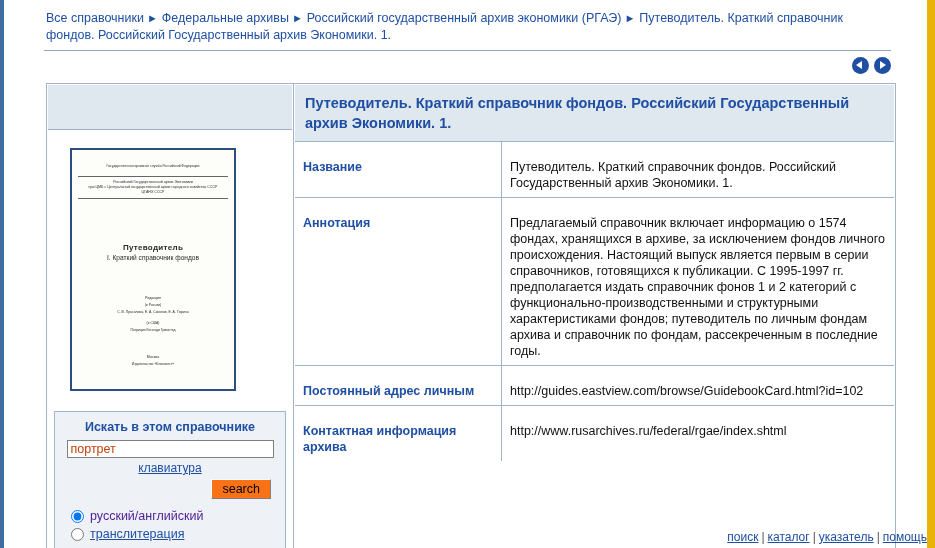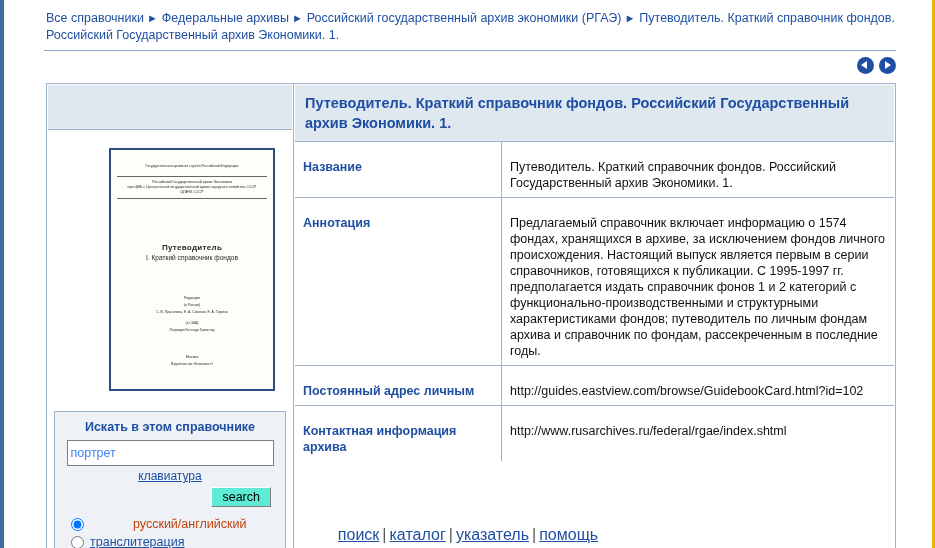--- a/index.html
+++ b/index.html
@@ -15,21 +15,21 @@
     color: #000000;
     overflow: hidden;
     position: relative;
   }
   .page {
     position: absolute;
     left: 0; top: 0;
     width: 935px;
     height: 548px;
     border-left: 4px solid #3f6d9e;
-    border-right: 3px solid #eab308;
+    border-right: 8px solid #eab308;
     box-sizing: border-box;
     background: #ffffff;
   }
   
   .breadcrumb {
     padding: 10px 36px 4px 42px;
     font-size: 12.5px;
     line-height: 17px;
     color: #1b3f8b;
   }
@@ -93,21 +93,20 @@
     border-right: 1px solid #9fb4cc;
     background: #ffffff;
   }
   .left-head {
     height: 44px;
     background: #dfe7ef;
     border-bottom: 1px solid #9fb4cc;
   }
   .cover-wrap {
     padding: 18px 16px 14px 22px;
-    margin-left: 39px;
   }
   .cover {
     width: 166px;
     height: 243px;
     border: 2px solid #2b4d80;
     background: #fdfdfa;
     padding: 4px 6px;
     box-sizing: border-box;
     font-size: 3.6px;
     line-height: 5px;
@@ -149,61 +148,61 @@
     text-align: center;
   }
   .searchbox .sb-title {
     color: #1f4fa3;
     font-size: 12.5px;
     font-weight: bold;
     margin-bottom: 6px;
   }
   .searchbox input[type=text] {
     width: 207px;
-    height: 26px;
+    height: 18px;
     border: 1px solid #7f7f7f;
     font-family: "Liberation Sans", sans-serif;
     font-size: 12.5px;
     padding: 1px 3px;
     box-sizing: border-box;
     background: #ffffff;
-    color: #3b82f6;
+    color: #c2410c;
   }
   .kbd-link {
     display: block;
     margin: 3px 0 0 0;
     color: #1f4fa3;
     font-size: 12px;
     text-decoration: underline;
     cursor: pointer;
   }
   .search-btn-row {
     text-align: right;
     padding-right: 4px;
     margin-top: 4px;
   }
   .search-btn {
     font-family: "Liberation Sans", sans-serif;
     font-size: 12.5px;
     padding: 2px 10px;
-    background: #5eead4;
+    background: #f97316;
     border: 1px solid #808080;
     border-top-color: #ffffff;
     border-left-color: #ffffff;
     cursor: pointer;
   }
   .radio-row {
     text-align: left;
     margin-top: 10px;
     padding-left: 6px;
     font-size: 12.5px;
   }
   .radio-row > div { margin-bottom: 4px; }
   .radio-row input { vertical-align: middle; margin: 0 6px 0 0; }
-  .radio-row .lbl-plain { color: #c2410c; margin-left: 43px; }
+  .radio-row .lbl-plain { color: #4c1d95; }
   .radio-row .lbl-link { color: #1f4fa3; text-decoration: underline; cursor: pointer; }
   
   .right-col { background: #ffffff; }
   .doc-title {
     background: #dfe7ef;
     border-bottom: 1px solid #9fb4cc;
     color: #1f4fa3;
     font-size: 14.5px;
     font-weight: bold;
     line-height: 20px;
@@ -228,22 +227,22 @@
     border-right: 1px solid #9fb4cc;
     background: #ffffff;
     padding-left: 10px;
   }
   td.fvalue { color: #111111; }
   td.fvalue.link-blue { color: #1f4fa3; }
   
   .footer {
     position: absolute;
     left: 0; right: 0; bottom: 4px;
-    text-align: center;
-    font-size: 16px;
+    text-align: right;
+    font-size: 12px;
     color: #1f4fa3;
   }
   .footer a { color: #1f4fa3; text-decoration: underline; }
   .footer .sep { color: #555; margin: 0 3px; }
 </style>
 </head>
 <body>
 
 <div class="page">
 

